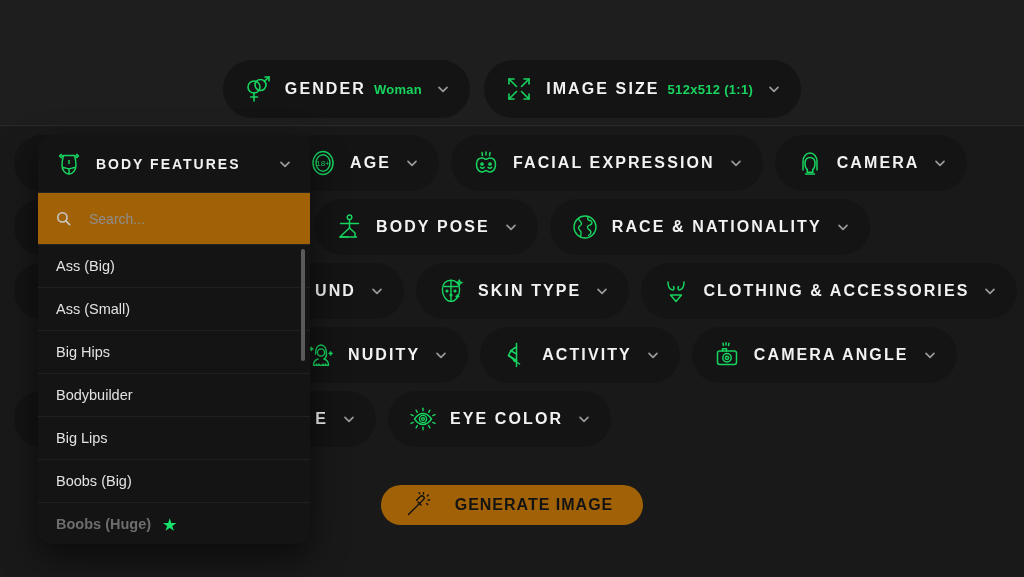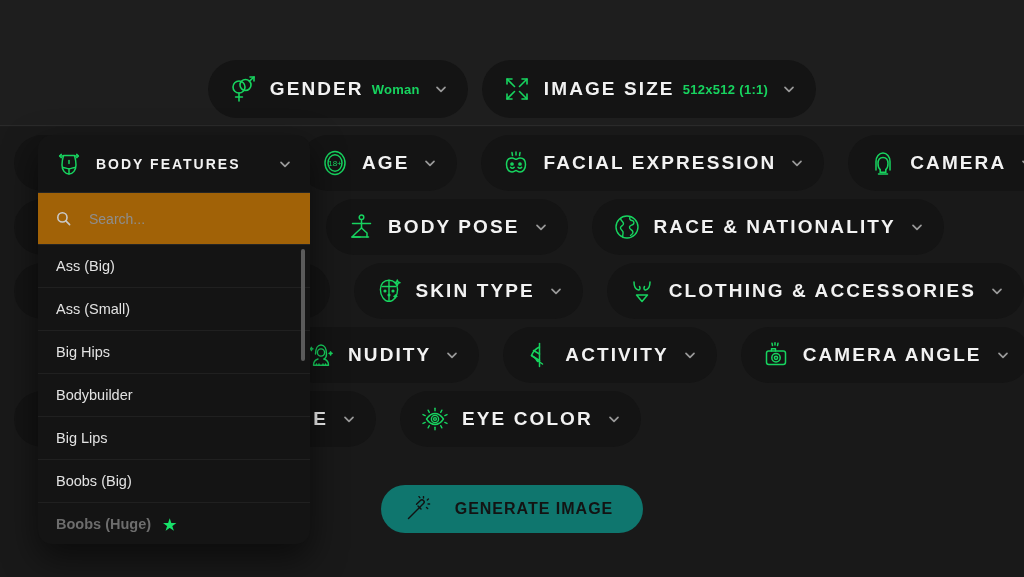--- a/index.html
+++ b/index.html
@@ -48,21 +48,21 @@
     left: 0; top: 8px;
     width: 1024px;
     display: flex;
     flex-direction: column;
     gap: 8px;
   }
 
   .chip-row {
     display: flex;
     align-items: center;
-    gap: 24px;
+    gap: 12px;
     height: 56px;
     padding-left: 14px;
   }
 
   
   .chip {
     display: inline-flex;
     align-items: center;
     gap: 12px;
     height: 56px;
@@ -77,21 +77,21 @@
 
   .chip-ico {
     width: 30px; height: 30px;
     flex: 0 0 30px;
     display: block;
     color: #17d45f;
   }
   .chip-ico svg { display: block; width: 30px; height: 30px; }
 
   .chip-label {
-    font-size: 19px;
+    font-size: 16px;
     font-weight: 700;
     letter-spacing: 2.1px;
     color: #f2f2f2;
   }
 
   .chip-value {
     font-size: 13px;
     font-weight: 700;
     letter-spacing: 0.3px;
     color: #17d45f;
@@ -192,24 +192,24 @@
     position: absolute;
     left: 0; top: 485px;
     width: 1024px;
     display: flex;
     justify-content: center;
   }
   #generate-btn {
     display: inline-flex;
     align-items: center;
     gap: 24px;
-    height: 48px;
+    height: 40px;
     padding: 0 30px 0 24px;
     border-radius: 26px;
-    background: #0f766e;
+    background: #a16207;
     color: #121212;
     cursor: pointer;
     border: 0;
     font-family: "Liberation Sans", sans-serif;
   }
   #generate-btn .g-ico { width: 26px; height: 26px; flex:0 0 26px; color:#121212; }
   #generate-btn .g-ico svg { display:block; width:26px; height:26px; }
   #generate-btn .g-label {
     font-size: 16px;
     font-weight: 700;

